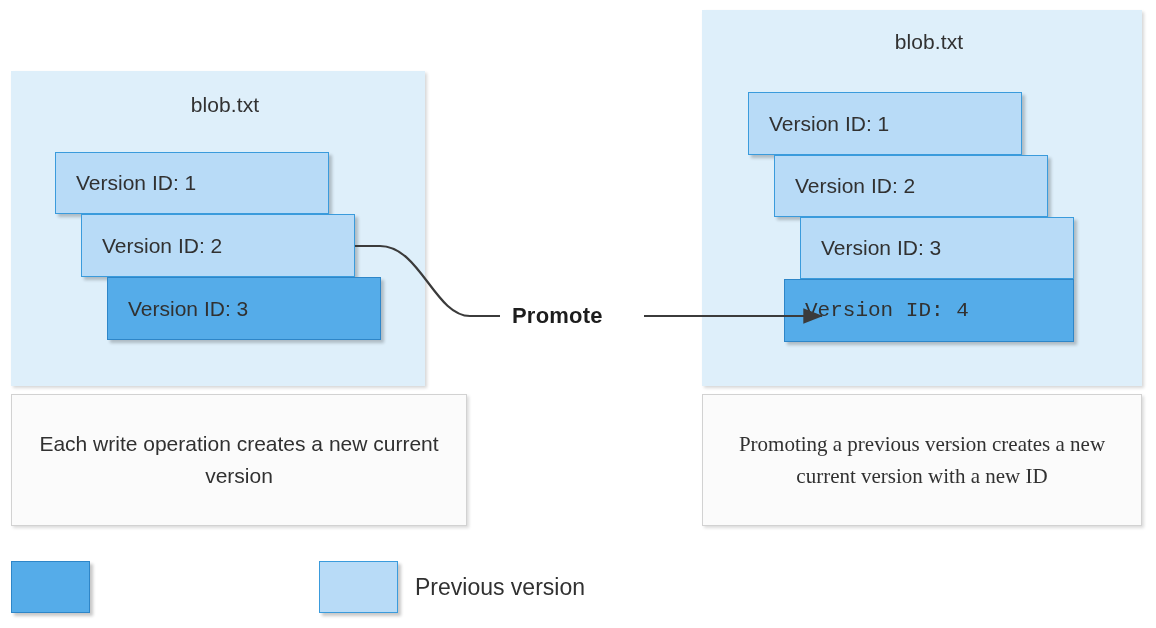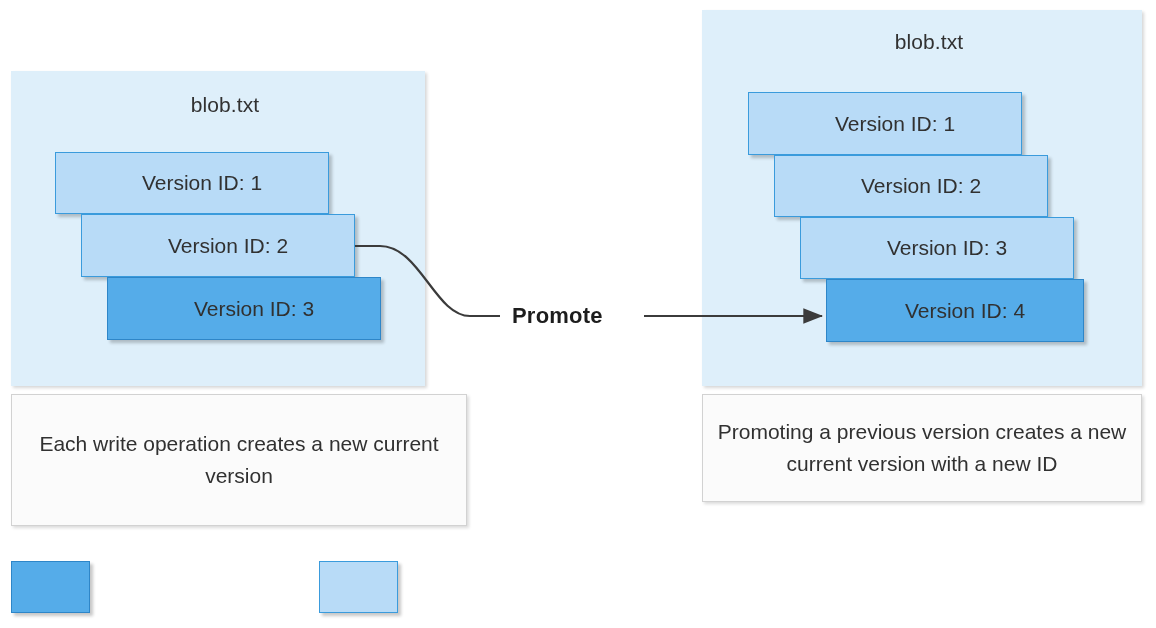--- a/index.html
+++ b/index.html
@@ -43,21 +43,20 @@
   }
   #panel-left .panel-title  { top: 22px; }
   #panel-right .panel-title { top: 20px; }
 
   
   .version-box {
     position: absolute;
     box-sizing: border-box;
     display: flex;
     align-items: center;
-    justify-content: center;
     font-size: 21px;
     color: #313131;
     box-shadow: 3px 3px 3px rgba(0,0,0,0.22);
     padding-left: 20px;
   }
   .version-box.previous {
     background: #b8dbf7;
     border: 1px solid #3a9bdc;
   }
   .version-box.current {
@@ -67,40 +66,40 @@
 
   
   #l-v1 { left: 55px;  top: 152px; width: 274px; height: 62px; }
   #l-v2 { left: 81px;  top: 214px; width: 274px; height: 63px; }
   #l-v3 { left: 107px; top: 277px; width: 274px; height: 63px; }
 
   
   #r-v1 { left: 748px; top: 92px;  width: 274px; height: 63px; }
   #r-v2 { left: 774px; top: 155px; width: 274px; height: 62px; }
   #r-v3 { left: 800px; top: 217px; width: 274px; height: 62px; }
-  #r-v4 { left: 826px; top: 279px; width: 258px; height: 63px; }
+  #r-v4 { left: 784px; top: 279px; width: 290px; height: 63px; font-family: Liberation Mono, monospace; }
 
   
   .caption-box {
     position: absolute;
     box-sizing: border-box;
     background: #fbfbfb;
     border: 1px solid #d2d2d2;
     box-shadow: 2px 2px 3px rgba(0,0,0,0.14);
     display: flex;
     align-items: center;
     justify-content: center;
     text-align: center;
     font-size: 21px;
     line-height: 32px;
     color: #313131;
     padding: 0 10px;
   }
   #caption-left  { left: 11px;  top: 394px; width: 456px; height: 132px; }
-  #caption-right { left: 702px; top: 394px; width: 440px; height: 108px; }
+  #caption-right { left: 702px; top: 394px; width: 440px; height: 132px; font-family: Liberation Serif, serif; }
 
   
   #connector {
     position: absolute;
     left: 0; top: 0;
     width: 1156px; height: 628px;
     pointer-events: none;
   }
   #promote-label {
     position: absolute;
@@ -190,14 +189,15 @@
   <div class="caption-box" id="caption-left">
     <span>Each write operation creates a new current version</span>
   </div>
   <div class="caption-box" id="caption-right">
     <span>Promoting a previous version creates a new current version with a new ID</span>
   </div>
 
   <div class="legend-swatch" id="legend-swatch-current"></div>
 
   <div class="legend-swatch" id="legend-swatch-previous"></div>
+  <div class="legend-label" id="legend-label-previous">Previous version</div>
 
 </div>
 
 </body></html>

